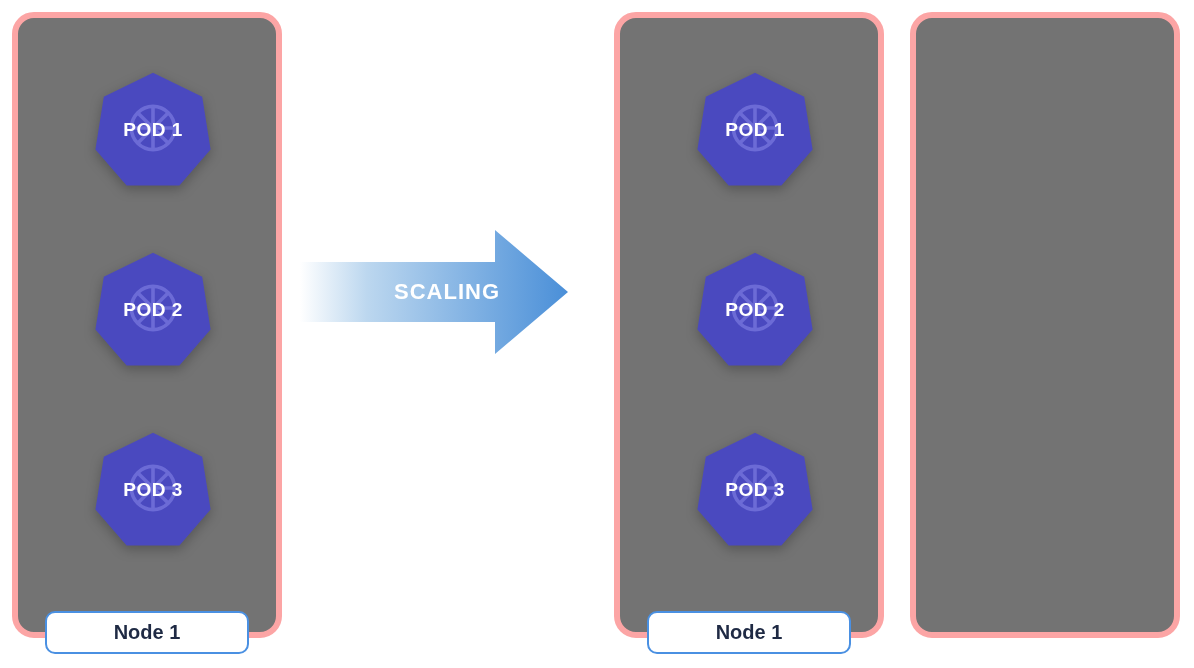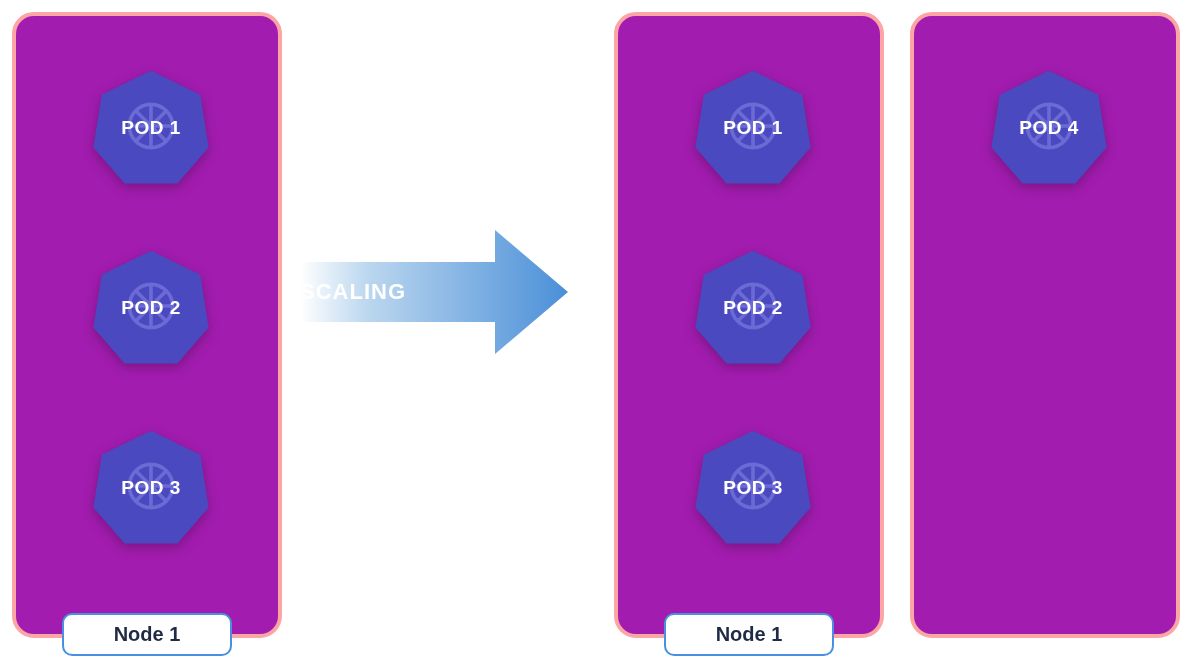--- a/index.html
+++ b/index.html
@@ -11,35 +11,35 @@
     font-family: "Segoe UI", "Helvetica Neue", Arial, sans-serif;
     overflow: hidden;
   }
   .canvas {
     position: relative;
     width: 1194px;
     height: 668px;
   }
   .node-box {
     position: absolute;
-    border: 4px solid #fca5a5;
+    border: 6px solid #fca5a5;
     border-radius: 22px;
-    background: #a21caf;
+    background: #737373;
     box-sizing: border-box;
   }
   .node-label {
     position: absolute;
     left: 50%;
     transform: translateX(-50%);
     bottom: -22px;
     background: #ffffff;
     border: 2px solid #4a90e2;
     border-radius: 10px;
     padding: 8px 0;
-    width: 170px;
+    width: 204px;
     text-align: center;
     font-weight: 700;
     font-size: 20px;
     color: #1f2a44;
     box-sizing: border-box;
   }
   .pod {
     position: absolute;
     width: 120px;
     height: 120px;
@@ -63,21 +63,21 @@
     top: 222px;
     width: 270px;
     height: 140px;
   }
   .arrow-wrap svg { width: 270px; height: 140px; display:block; }
   .arrow-label {
     position: absolute;
     left: 0; width: 200px;
     top: 50%;
     transform: translateY(-50%);
-    text-align: left;
+    text-align: right;
     color: #ffffff;
     font-weight: 800;
     font-size: 22px;
     letter-spacing: 1px;
   }
 </style>
 </head>
 <body>
 
 <div class="canvas">
@@ -138,27 +138,20 @@
       <svg viewBox="0 0 100 100">
           <polygon points="50,4 91,24 98,68 72,98 28,98 2,68 9,24" fill="#4a49bf"></polygon>
           <use href="#k8s-wheel"></use>
         </svg>
       <div class="pod-label">POD 3</div>
     </div>
     <div class="node-label">Node 1</div>
   </div>
 
   <div class="node-box" style="left:910px; top:12px; width:270px; height:626px;">
-    <div class="pod" style="left:75px; top:50px;">
-      <svg viewBox="0 0 100 100">
-          <polygon points="50,4 91,24 98,68 72,98 28,98 2,68 9,24" fill="#4a49bf"></polygon>
-          <use href="#k8s-wheel"></use>
-        </svg>
-      <div class="pod-label">POD 4</div>
-    </div>
   </div>
 
   <div class="arrow-wrap">
     <svg viewBox="0 0 270 140">
       <defs>
         <linearGradient id="arrGrad" x1="0%" y1="0%" x2="100%" y2="0%">
           <stop offset="0%" stop-color="#ffffff"></stop>
           <stop offset="25%" stop-color="#bcd7ef"></stop>
           <stop offset="100%" stop-color="#4a8fd8"></stop>
         </linearGradient>

